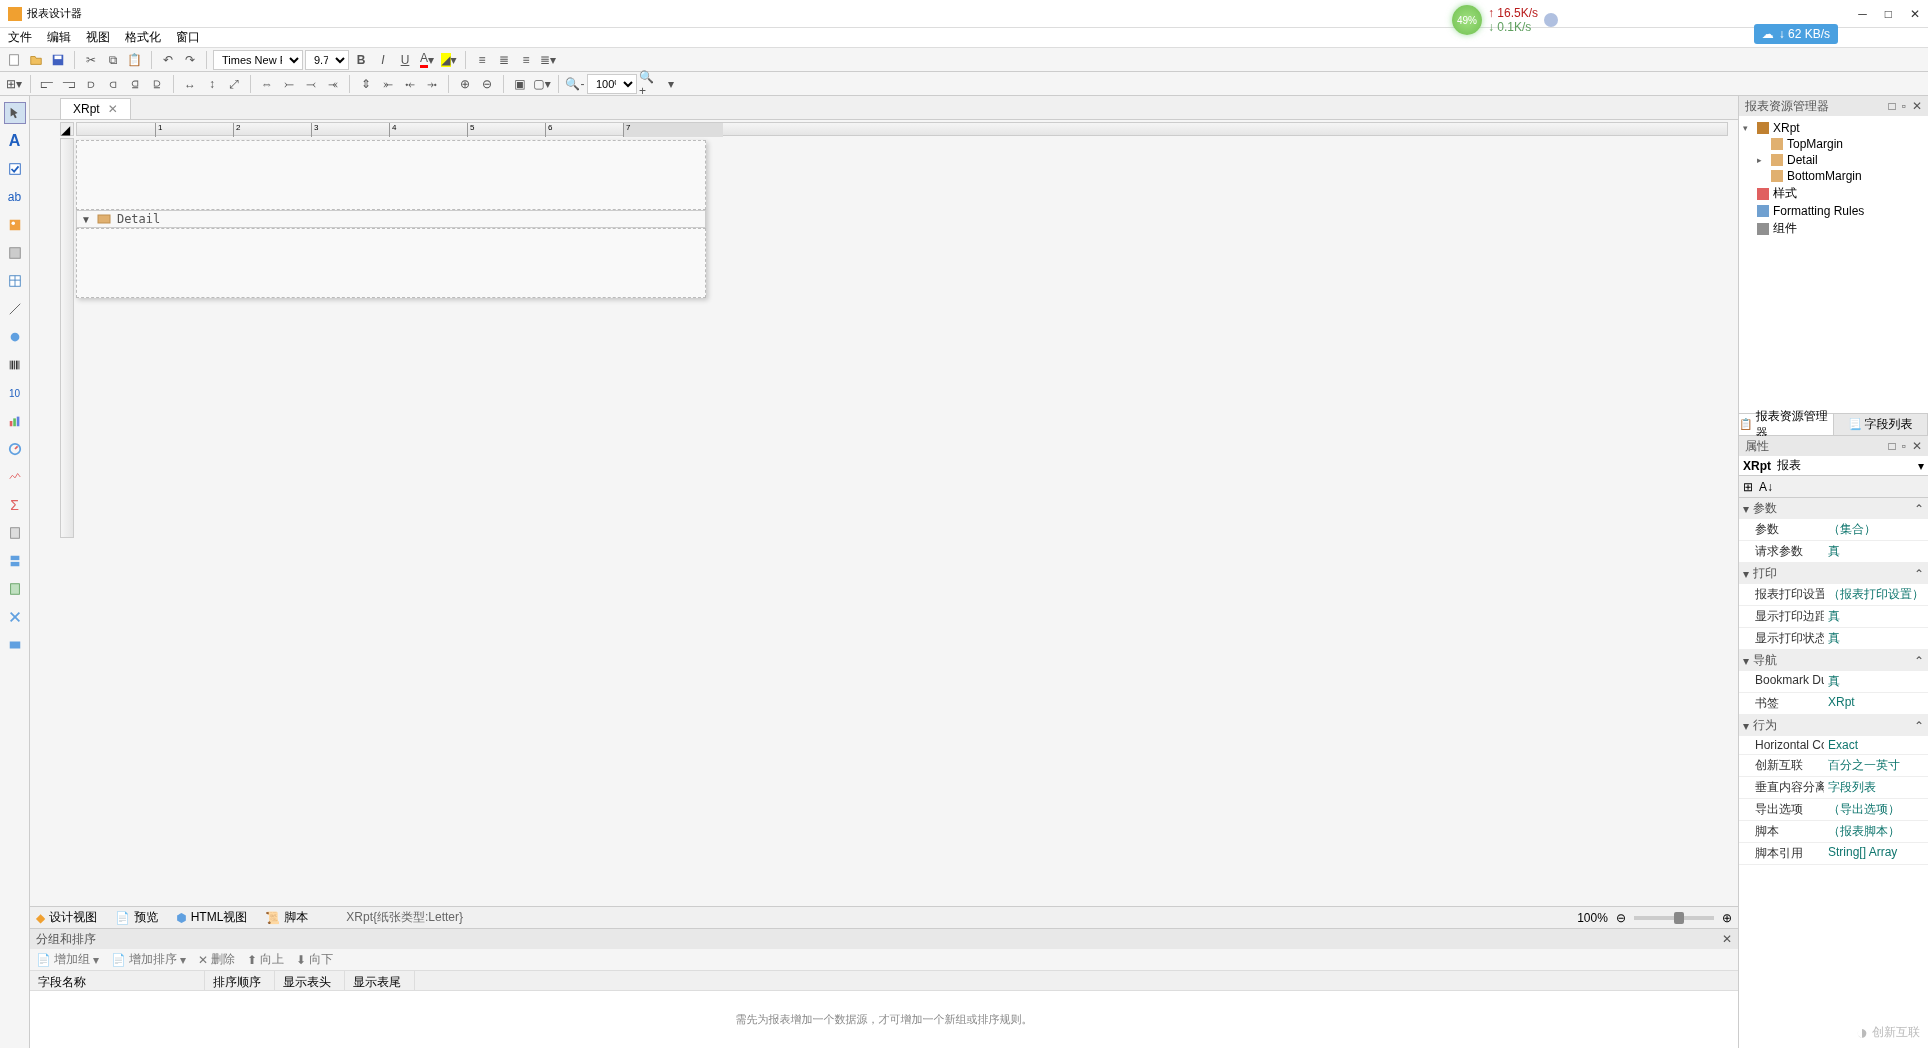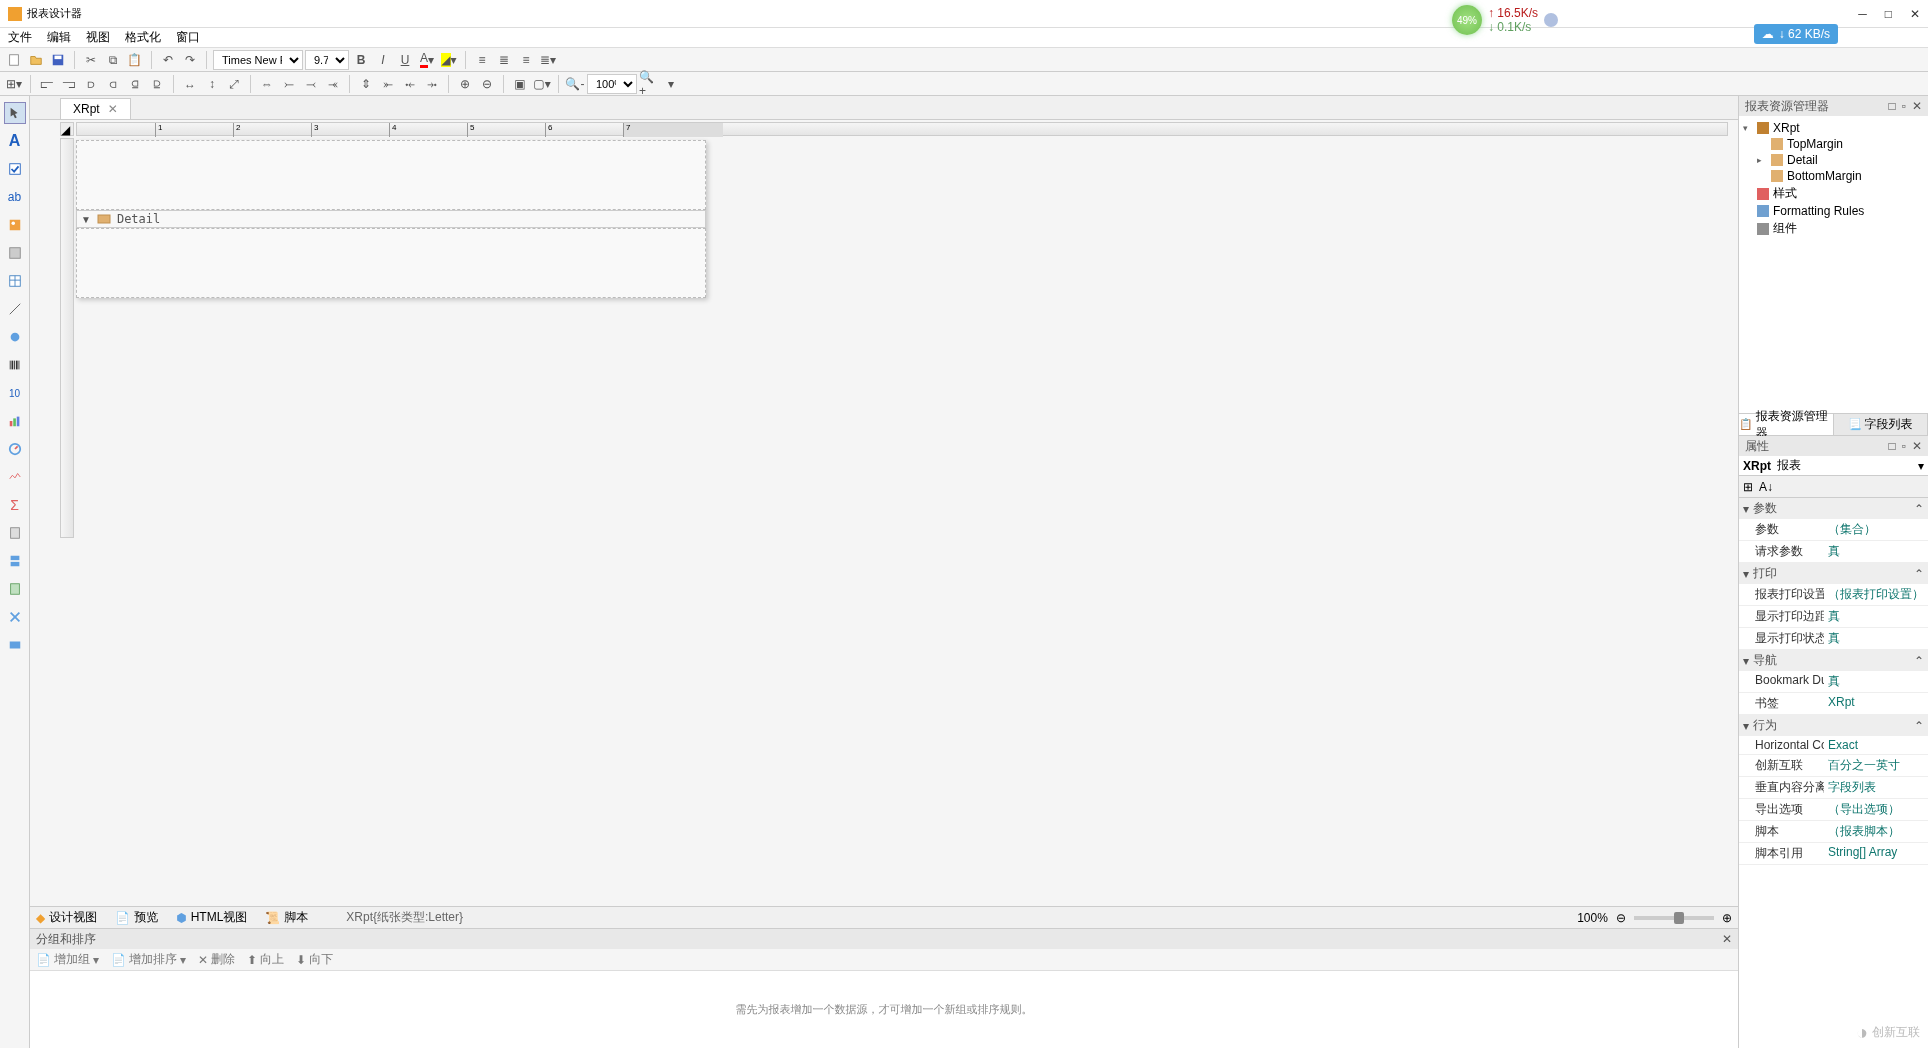--- a/index.html
+++ b/index.html
@@ -352,20 +352,26 @@
             <span>✕</span>
           </div>
       </div>
       <div class="group-toolbar">
         <div class="gbtn">📄 <span>增加组</span>▾</div>
         <div class="gbtn">📄 <span>增加排序</span>▾</div>
         <div class="gbtn">✕ <span>删除</span></div>
         <div class="gbtn">⬆ <span>向上</span></div>
         <div class="gbtn">⬇ <span>向下</span></div>
       </div>
+      <div class="group-headers">
+        <div class="gh" style="width:175px">字段名称</div>
+        <div class="gh" style="width:70px">排序顺序</div>
+        <div class="gh" style="width:70px">显示表头</div>
+        <div class="gh" style="width:70px">显示表尾</div>
+      </div>
       <div class="group-body">需先为报表增加一个数据源，才可增加一个新组或排序规则。</div>
     </div>
 
   </div>
 
   <div class="right">
     <div class="explorer">
       <div class="panel-title">
         <span>报表资源管理器</span>
         <div class="pbtns">

